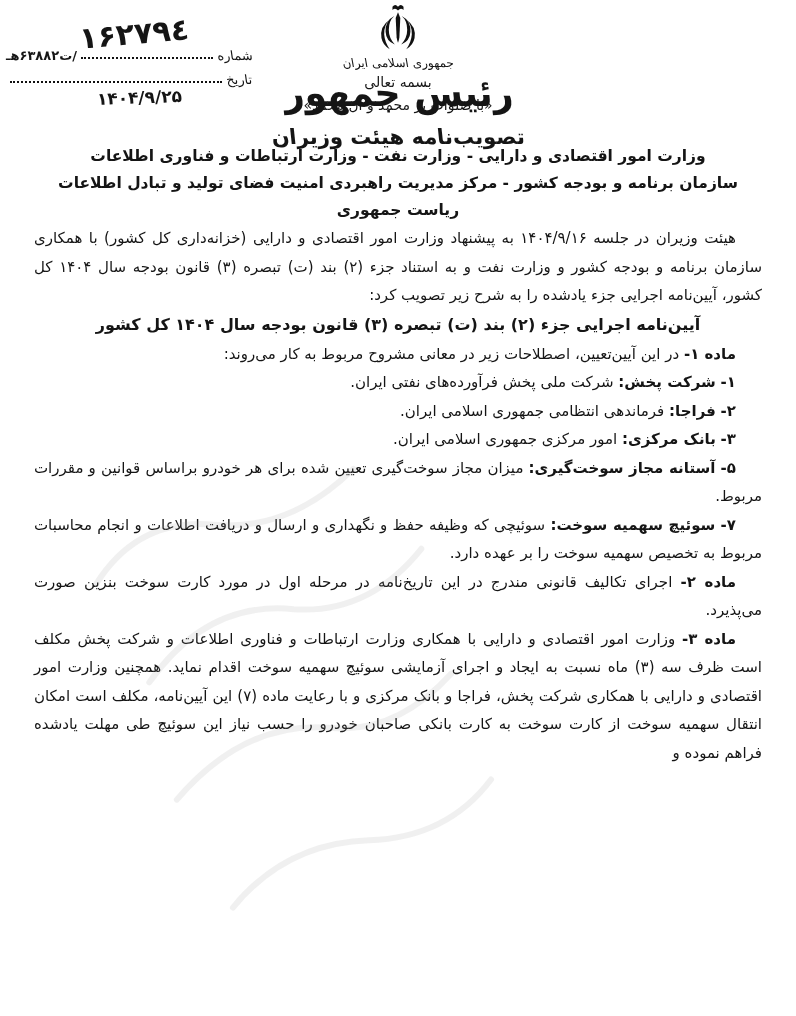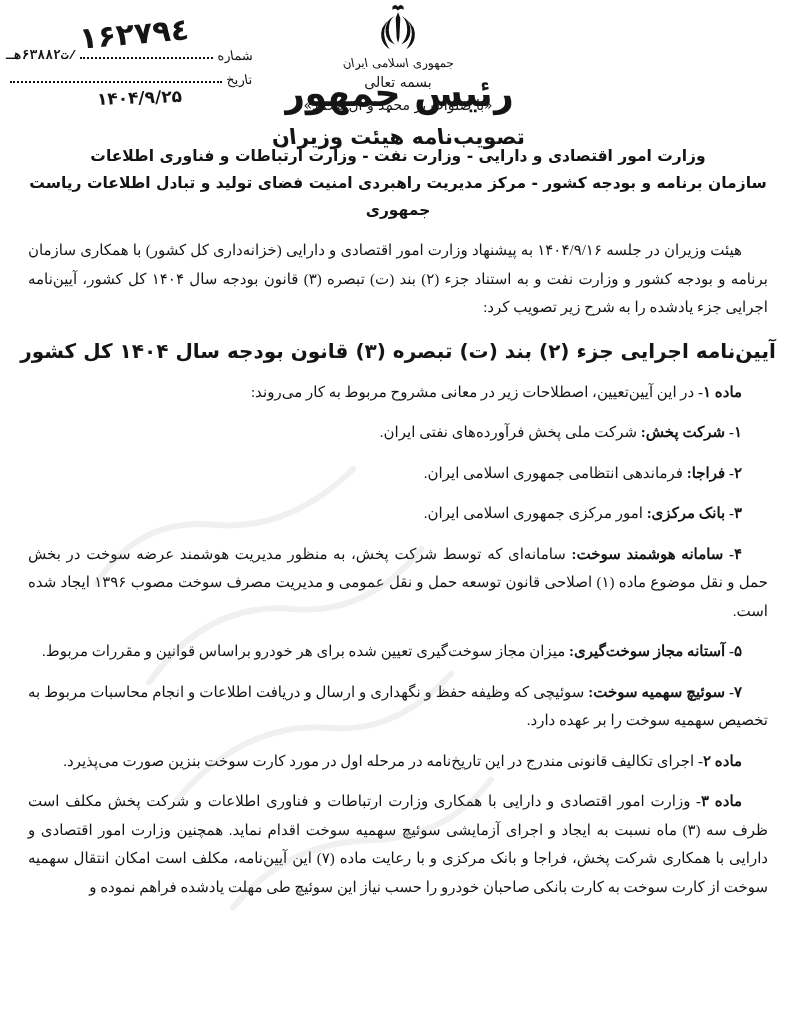--- a/index.html
+++ b/index.html
@@ -33,21 +33,21 @@
     display:flex;align-items:flex-end;
     direction:rtl;
     margin-top:-4px;
   }
   .ref-row .lbl{white-space:nowrap;font-size:13px;transform:skewX(8deg);}
   .dots{
     flex:1;
     border-bottom:2px dotted #111;
     margin:0 4px 4px 4px;height:10px;
   }
-  .ref-printed{font-weight:bold;font-size:13px;white-space:nowrap;direction:rtl;unicode-bidi:embed;font-family:Liberation Mono, monospace;}
+  .ref-printed{font-weight:bold;font-size:13px;white-space:nowrap;direction:rtl;unicode-bidi:embed;}
   .date-row{margin-top:8px;}
   .hand-date{
     display:block;
     margin:2px 70px 0 0;
     font-size:17px;font-weight:bold;
     letter-spacing:2px;
     transform:rotate(-2deg);
     white-space:nowrap;
   }
   
@@ -65,43 +65,41 @@
   }
   .doctype{
     font-size:21px;font-weight:bold;margin-top:12px;
     transform:skewX(6deg);
     letter-spacing:1px;
   }
   
   .invocation{margin-top:71px;text-align:center;font-size:14px;line-height:23px;}
   
   .body{
-    padding:0 16px;
+    padding:0 34px;
   }
   .addressees{
     margin-top:26px;
     text-align:center;
     font-weight:bold;
     font-size:15.5px;
     line-height:27px;
   }
   p.para{
-    margin:12px;
+    margin:0;
     font-size:15px;
     line-height:28.5px;
     text-align:justify;
     text-indent:26px;
-    font-family:Liberation Serif, serif;
   }
   .preamble{margin-top:20px;}
   .reg-title{
-    margin-top:14px;
     text-align:center;
     font-weight:bold;
-    font-size:20px;
+    font-size:16px;
     line-height:30px;
   }
   .article{margin-top:0;}
   .first-article{margin-top:10px;}
   b.lead{font-weight:bold;}
   
   .watermark{
     position:absolute;
     top:430px;left:110px;
     width:420px;height:520px;
@@ -190,25 +188,20 @@
       <b class="lead">۲-</b>
       <b class="lead">فراجا:</b>
       <span>فرماندهی انتظامی جمهوری اسلامی ایران.</span>
     </p>
     <p class="para">
       <b class="lead">۳-</b>
       <b class="lead">بانک مرکزی:</b>
       <span>امور مرکزی جمهوری اسلامی ایران.</span>
     </p>
     <p class="para">
-      <b class="lead">۴-</b>
-      <b class="lead">سامانه هوشمند سوخت:</b>
-      <span>سامانه‌ای که توسط شرکت پخش، به منظور مدیریت هوشمند عرضه سوخت در بخش حمل و نقل موضوع ماده (۱) اصلاحی قانون توسعه حمل و نقل عمومی و مدیریت مصرف سوخت مصوب ۱۳۹۶ ایجاد شده است.</span>
-    </p>
-    <p class="para">
       <b class="lead">۵-</b>
       <b class="lead">آستانه مجاز سوخت‌گیری:</b>
       <span>میزان مجاز سوخت‌گیری تعیین شده برای هر خودرو براساس قوانین و مقررات مربوط.</span>
     </p>
     <p class="para">
       <b class="lead">۷-</b>
       <b class="lead">سوئیچ سهمیه سوخت:</b>
       <span>سوئیچی که وظیفه حفظ و نگهداری و ارسال و دریافت اطلاعات و انجام محاسبات مربوط به تخصیص سهمیه سوخت را بر عهده دارد.</span>
     </p>
 

